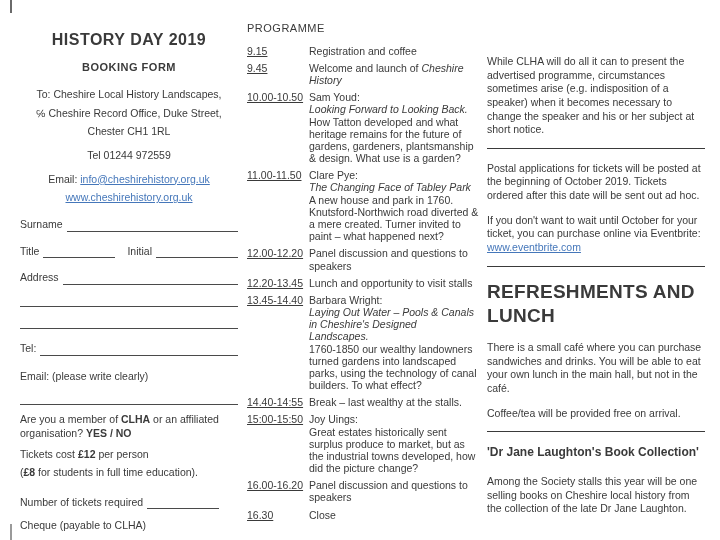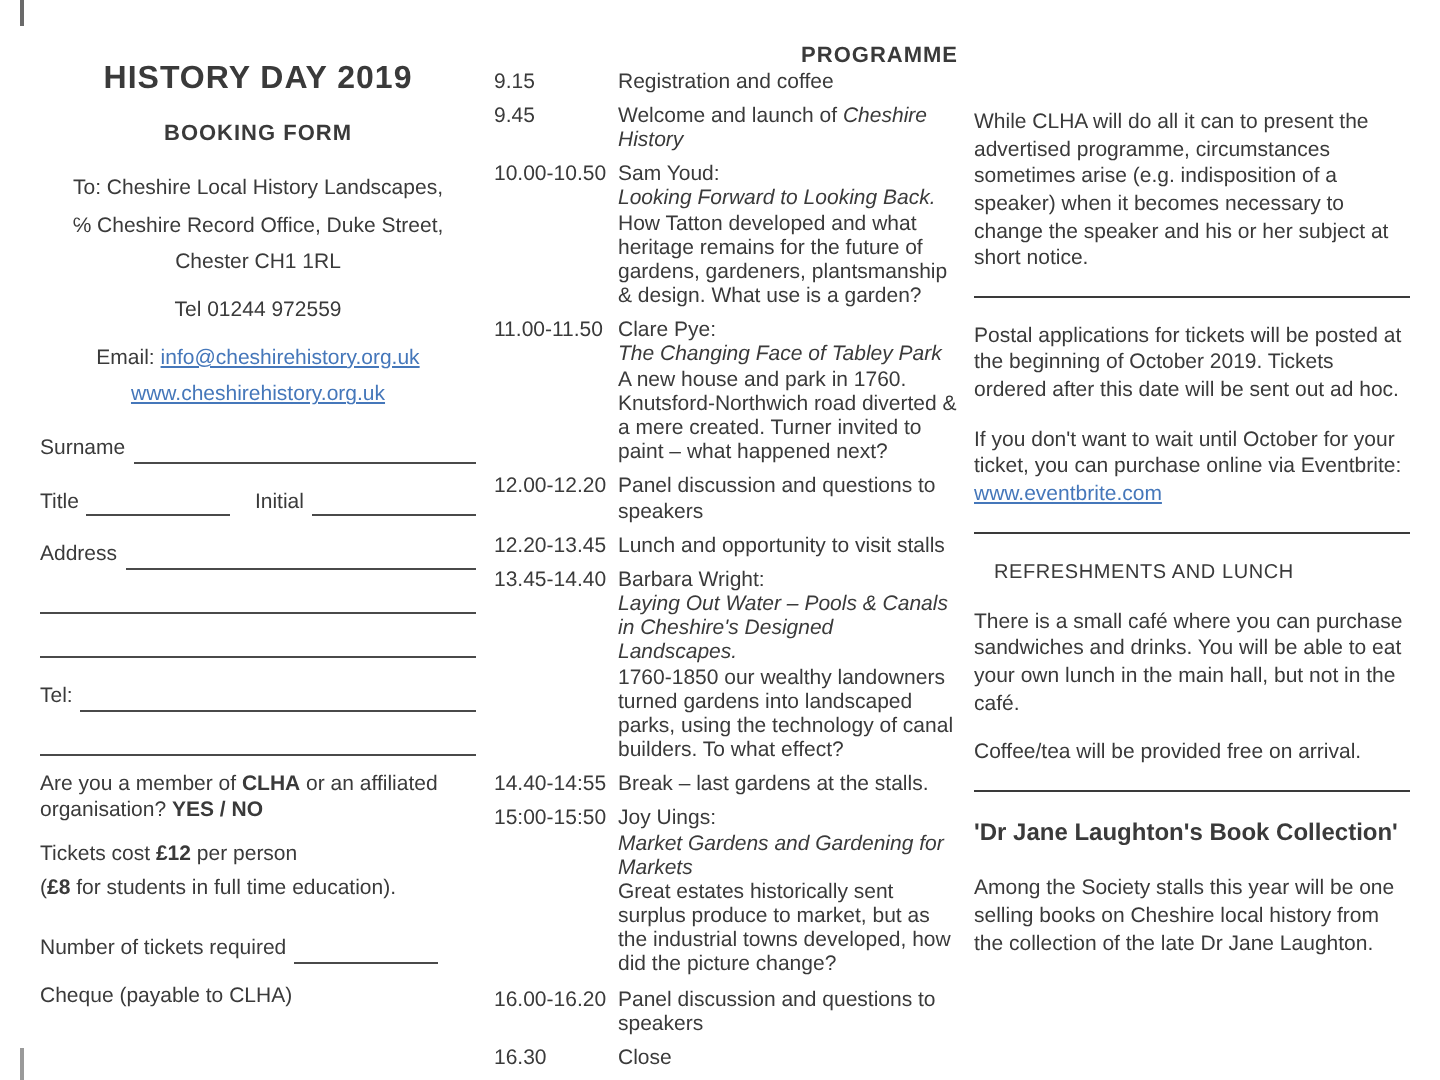--- a/index.html
+++ b/index.html
@@ -34,34 +34,34 @@
   .line-full { border-bottom:1px solid #4a4a4a; height:22px; }
   .note { margin-top:14px; }
   .q { margin-top:8px; }
   .tight { margin-top:10px; }
 
   
   .col-mid {
     position:absolute; left:247px; top:22px; width:232px;
     font-size:10.5px; line-height:1.16;
   }
-  .prog-heading { text-align:right; font-weight:bold; font-size:11px; letter-spacing:.5px; }
+  .prog-heading { text-align:left; font-weight:normal; font-size:11px; letter-spacing:.5px; margin-bottom:10px; }
   .prog-row { display:flex; margin-bottom:5px; }
-  .prog-time { flex:0 0 62px; }
+  .prog-time { flex:0 0 62px;text-decoration:underline; }
   .prog-content { flex:1; }
   .blk { display:block; }
 
   
   .col-right {
     position:absolute; left:487px; top:55px; width:218px;
     font-size:10.5px; line-height:1.3;
   }
   .col-right p { margin-bottom:11px; }
   .col-right hr { border:0; border-top:1.5px solid #3a3a3a; margin:4px 0 13px 0; }
-  .rh-heading { font-size:10px; font-weight:normal; letter-spacing:.3px; margin:4px 0 12px 10px; }
+  .rh-heading { font-size:19px; font-weight:bold; letter-spacing:.3px; margin:4px 0 12px 0; }
   .book-heading { font-size:12px; font-weight:bold; margin:6px 0 14px 0; }
 </style>
 </head>
 <body>
 
 <div class="artifact" id="artifact-top"></div>
 <div class="artifact" id="artifact-bottom"></div>
 
 <div class="col-left">
   <div class="hdr title">HISTORY DAY 2019</div>
@@ -93,20 +93,21 @@
     <span class="lbl">Address</span>
     <span class="fill"></span>
   </div>
   <div class="line-full"></div>
   <div class="line-full"></div>
 
   <div class="field-row">
     <span class="lbl">Tel:</span>
     <span class="fill"></span>
   </div>
+  <div class="note">Email: (please write clearly)</div>
   <div class="line-full"></div>
 
   <p class="q"><span>Are you a member of </span><b>CLHA</b><span> or an affiliated organisation?  </span><b>YES / NO</b></p>
 
   <p class="q"><span>Tickets cost </span><b>£12</b><span> per person</span></p>
   <p class="tight" style="margin-top:4px;"><span>(</span><b>£8</b><span> for students in full time education).</span></p>
 
   <div class="field-row" style="margin-top:16px;">
     <span class="lbl">Number of tickets required</span>
     <span class="fill short"></span>
@@ -160,28 +161,27 @@
     <div class="prog-time">13.45-14.40</div>
     <div class="prog-content">
       <span class="blk">Barbara Wright:</span>
       <em class="blk">Laying Out Water – Pools &amp; Canals in Cheshire's Designed Landscapes.</em>
       <span class="blk">1760-1850 our wealthy landowners turned gardens into landscaped parks, using the technology of canal builders.  To what effect?</span>
     </div>
   </div>
 
   <div class="prog-row">
     <div class="prog-time">14.40-14:55</div>
-    <div class="prog-content"><span>Break – last gardens at the stalls.</span></div>
+    <div class="prog-content"><span>Break – last wealthy at the stalls.</span></div>
   </div>
 
   <div class="prog-row">
     <div class="prog-time">15:00-15:50</div>
     <div class="prog-content">
       <span class="blk">Joy Uings:</span>
-      <em class="blk">Market Gardens and Gardening for Markets</em>
       <span class="blk">Great estates historically sent surplus produce to market, but as the industrial towns developed, how did the picture change?</span>
     </div>
   </div>
 
   <div class="prog-row">
     <div class="prog-time">16.00-16.20</div>
     <div class="prog-content"><span>Panel discussion and questions to speakers</span></div>
   </div>
 
   <div class="prog-row">

